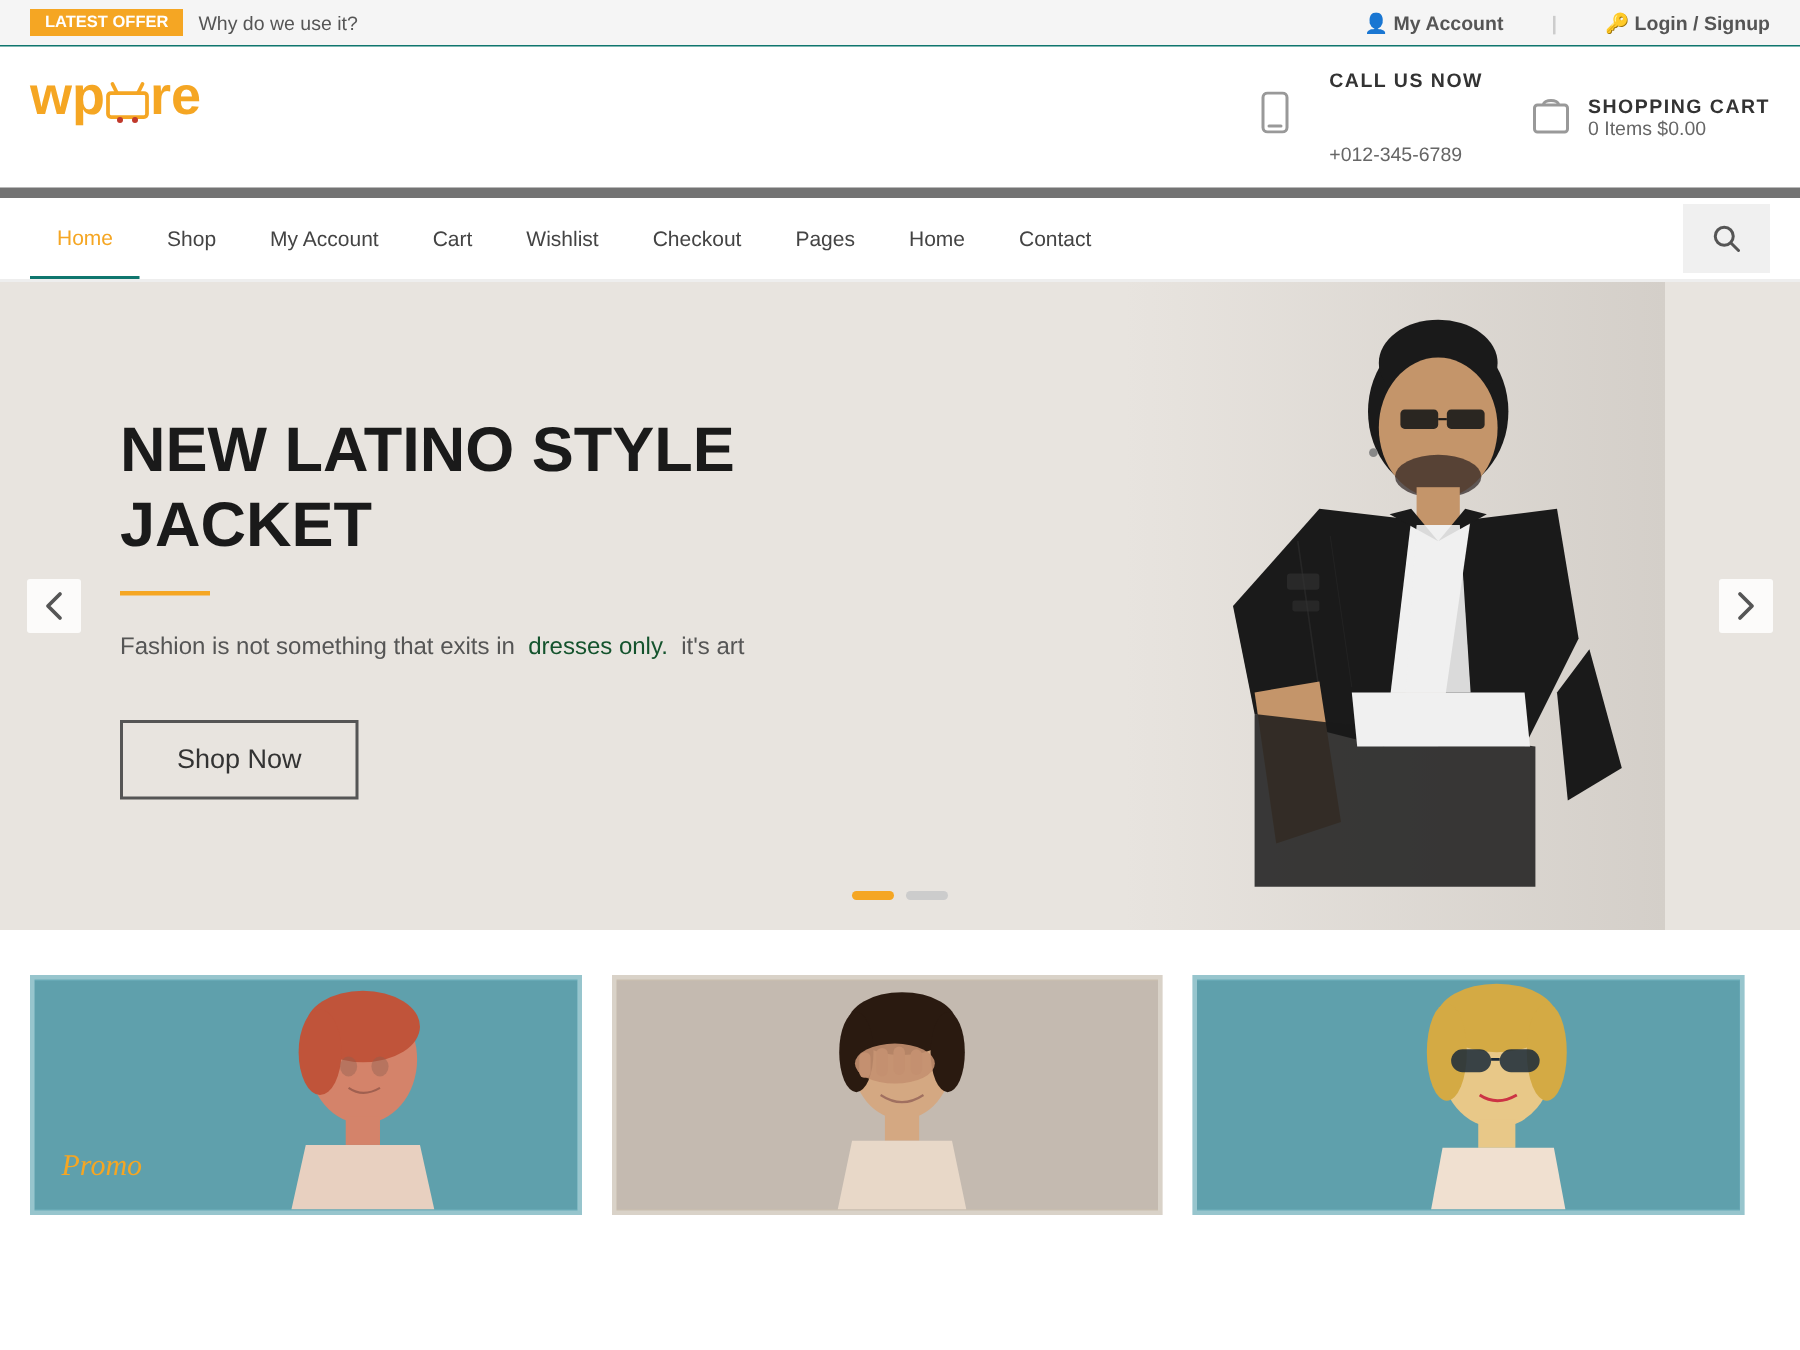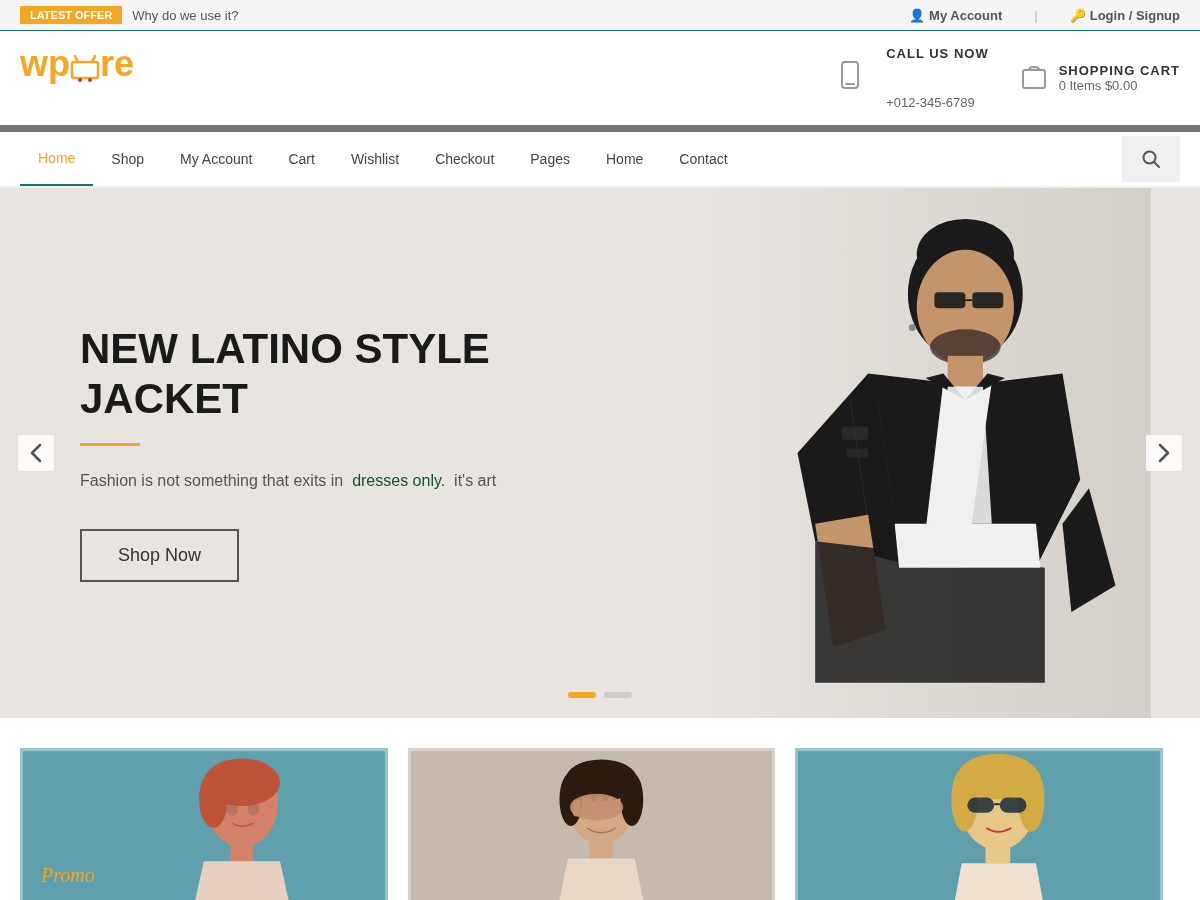--- a/index.html
+++ b/index.html
@@ -114,21 +114,21 @@
       color: #555;
       display: flex;
       align-items: center;
       justify-content: center;
     }
 
     
     .hero-slider {
       position: relative;
       background: #e8e4df;
-      height: 530px;
+      height: 432px;
       overflow: hidden;
       display: flex;
       align-items: center;
     }
     .hero-content {
       padding: 0 80px;
       z-index: 2;
       max-width: 600px;
     }
     .hero-title {

